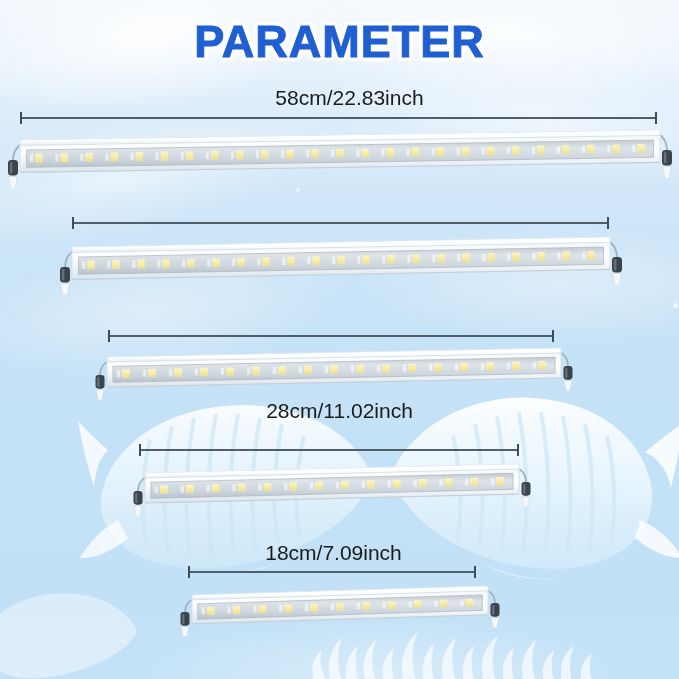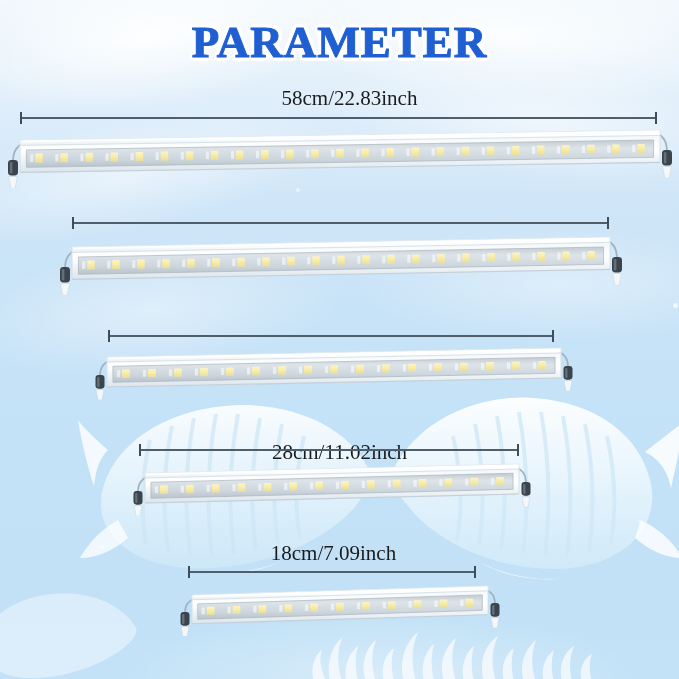--- a/index.html
+++ b/index.html
@@ -14,21 +14,20 @@
       linear-gradient(180deg,
         #f2f8fc 0%,
         #e6f2fb 9%,
         #dcecfa 18%,
         #cfe6f8 30%,
         #c8e3f7 44%,
         #c5e2f7 58%,
         #c3e2f7 72%,
         #c2e1f6 86%,
         #c3e2f7 100%);
-    font-family: Liberation Serif, serif;
   }
 
   
   .wisp{position:absolute;border-radius:50%;pointer-events:none;}
   .w1{left:-60px;top:-40px;width:420px;height:150px;
       background:radial-gradient(ellipse at 50% 50%,rgba(255,255,255,.95),rgba(255,255,255,0) 68%);
       transform:rotate(-8deg);}
   .w2{left:250px;top:-30px;width:520px;height:130px;
       background:radial-gradient(ellipse at 50% 50%,rgba(255,255,255,.85),rgba(255,255,255,0) 70%);
       transform:rotate(4deg);}
@@ -460,21 +459,21 @@
         <rect x="391.1344117647059" y="18.110029411764707" width="7.801764705882353" height="8.359" rx="0.6" fill="url(#chip2)"></rect>
         <rect x="385.93323529411765" y="18.778749411764707" width="3.2767411764705883" height="7.02156" rx="0.5" fill="#ffffff" opacity=".55"></rect>
         <rect x="417.1402941176471" y="17.580617647058823" width="7.801764705882353" height="8.359" rx="0.6" fill="url(#chip2)"></rect>
         <rect x="411.9391176470589" y="18.249337647058823" width="3.2767411764705883" height="7.02156" rx="0.5" fill="#ffffff" opacity=".55"></rect>
         <rect x="443.1461764705883" y="17.051205882352942" width="7.801764705882353" height="8.359" rx="0.6" fill="url(#chip2)"></rect>
         <rect x="437.94500000000005" y="17.719925882352943" width="3.2767411764705883" height="7.02156" rx="0.5" fill="#ffffff" opacity=".55"></rect>
         <path d="M14,14.5 L464,5.5" stroke="#ffffff" stroke-width="1.6" fill="none" opacity=".95"></path>
         <path d="M12,43 L466,34" stroke="#c2ced7" stroke-width="1.1" fill="none" opacity=".9"></path>
       </svg></div>
 
-  <div class="dim-label" style="left:0;right:0;top:440px;">28cm/11.02inch</div>
+  <div class="dim-label" style="left:0;right:0;top:399px;">28cm/11.02inch</div>
   <div class="dim-line" style="left:139px;width:380px;top:444px;">
     <div class="bar"></div>
     <div class="tick l"></div>
     <div class="tick r"></div>
   </div>
   <div class="led-unit" id="u3" style="left:133px;top:460px;width:398px;height:56px;"><svg width="398" height="56" viewBox="0 0 398 56">
         <defs>
           <linearGradient id="topface3" x1="0" y1="0" x2="0" y2="1">
             <stop offset="0%" stop-color="#ffffff"></stop>
             <stop offset="55%" stop-color="#fbfdfe"></stop>

